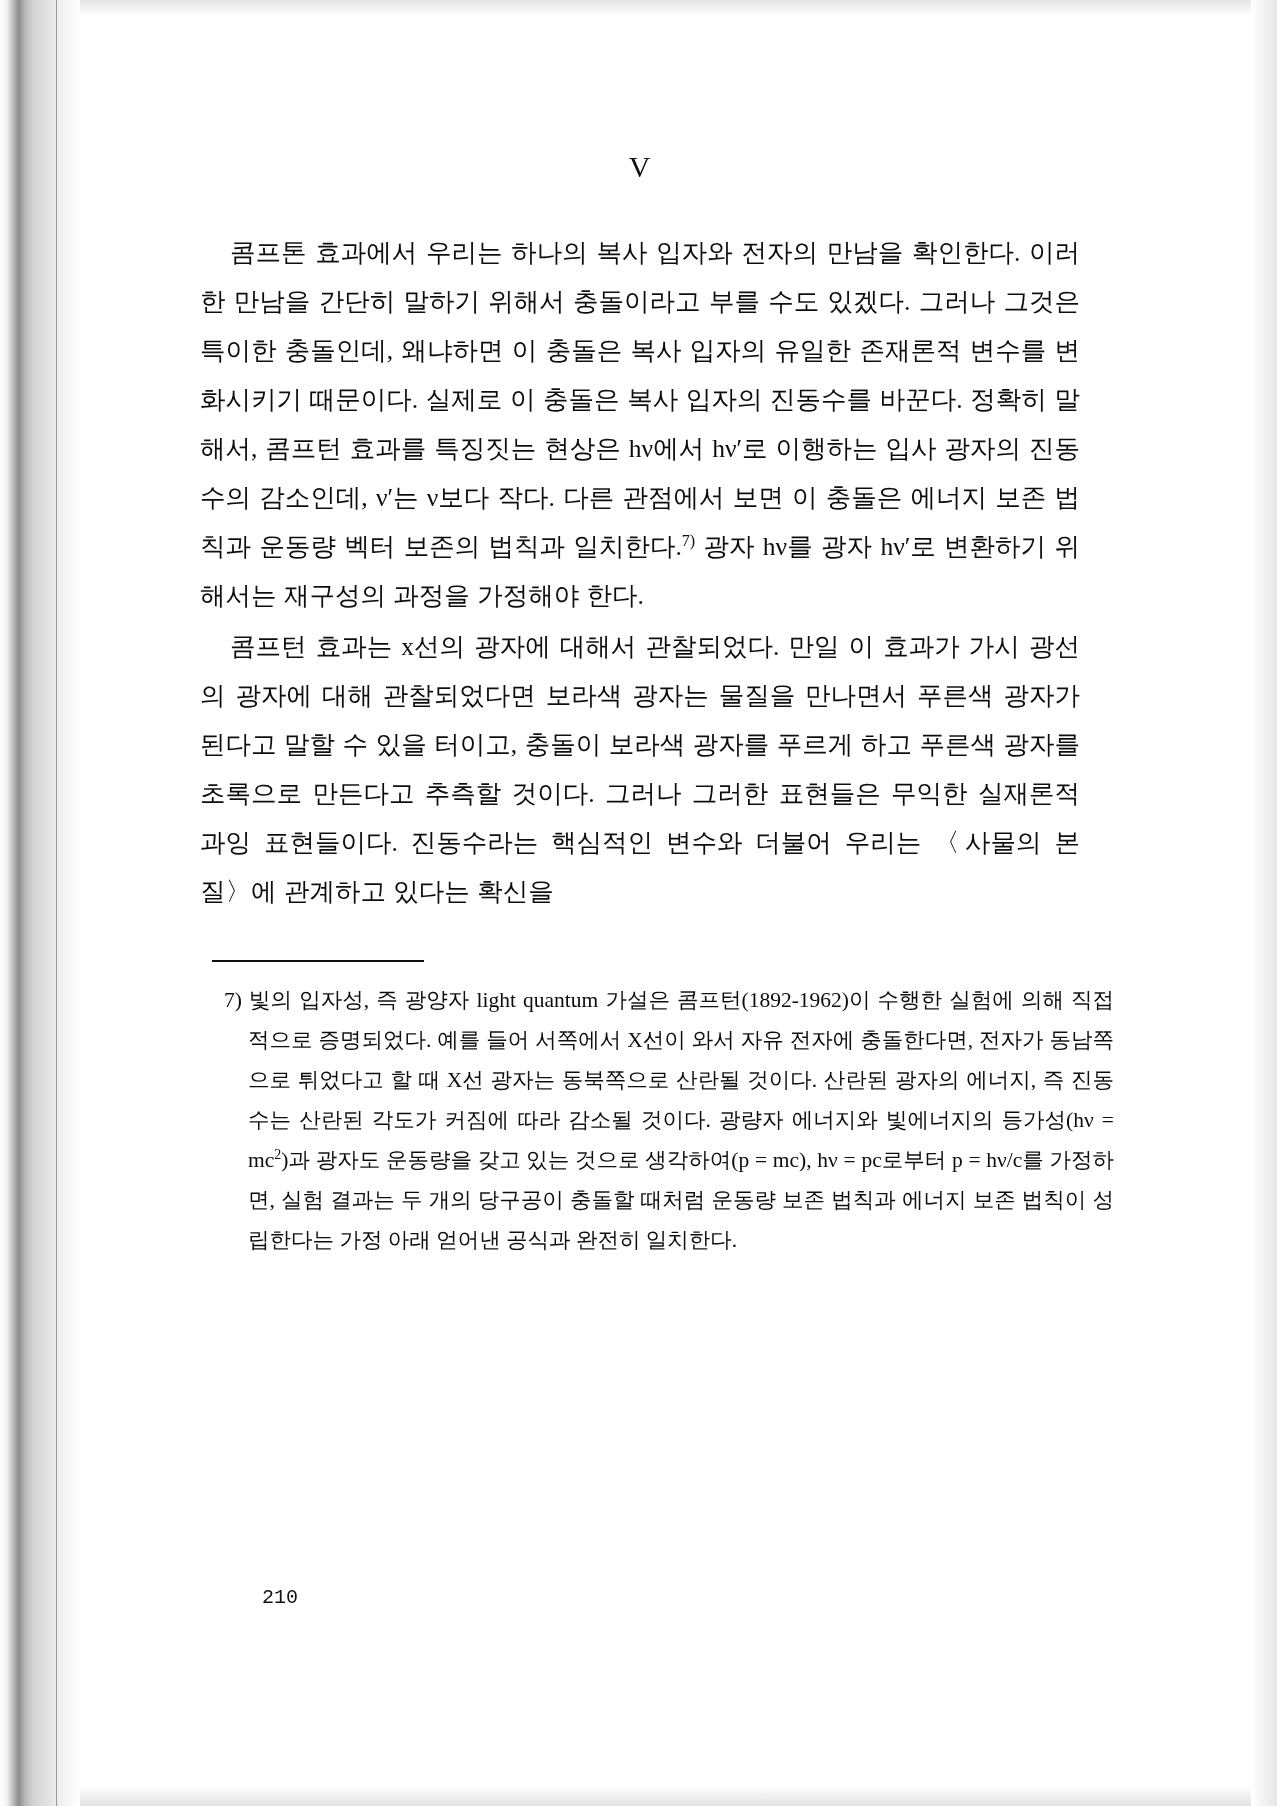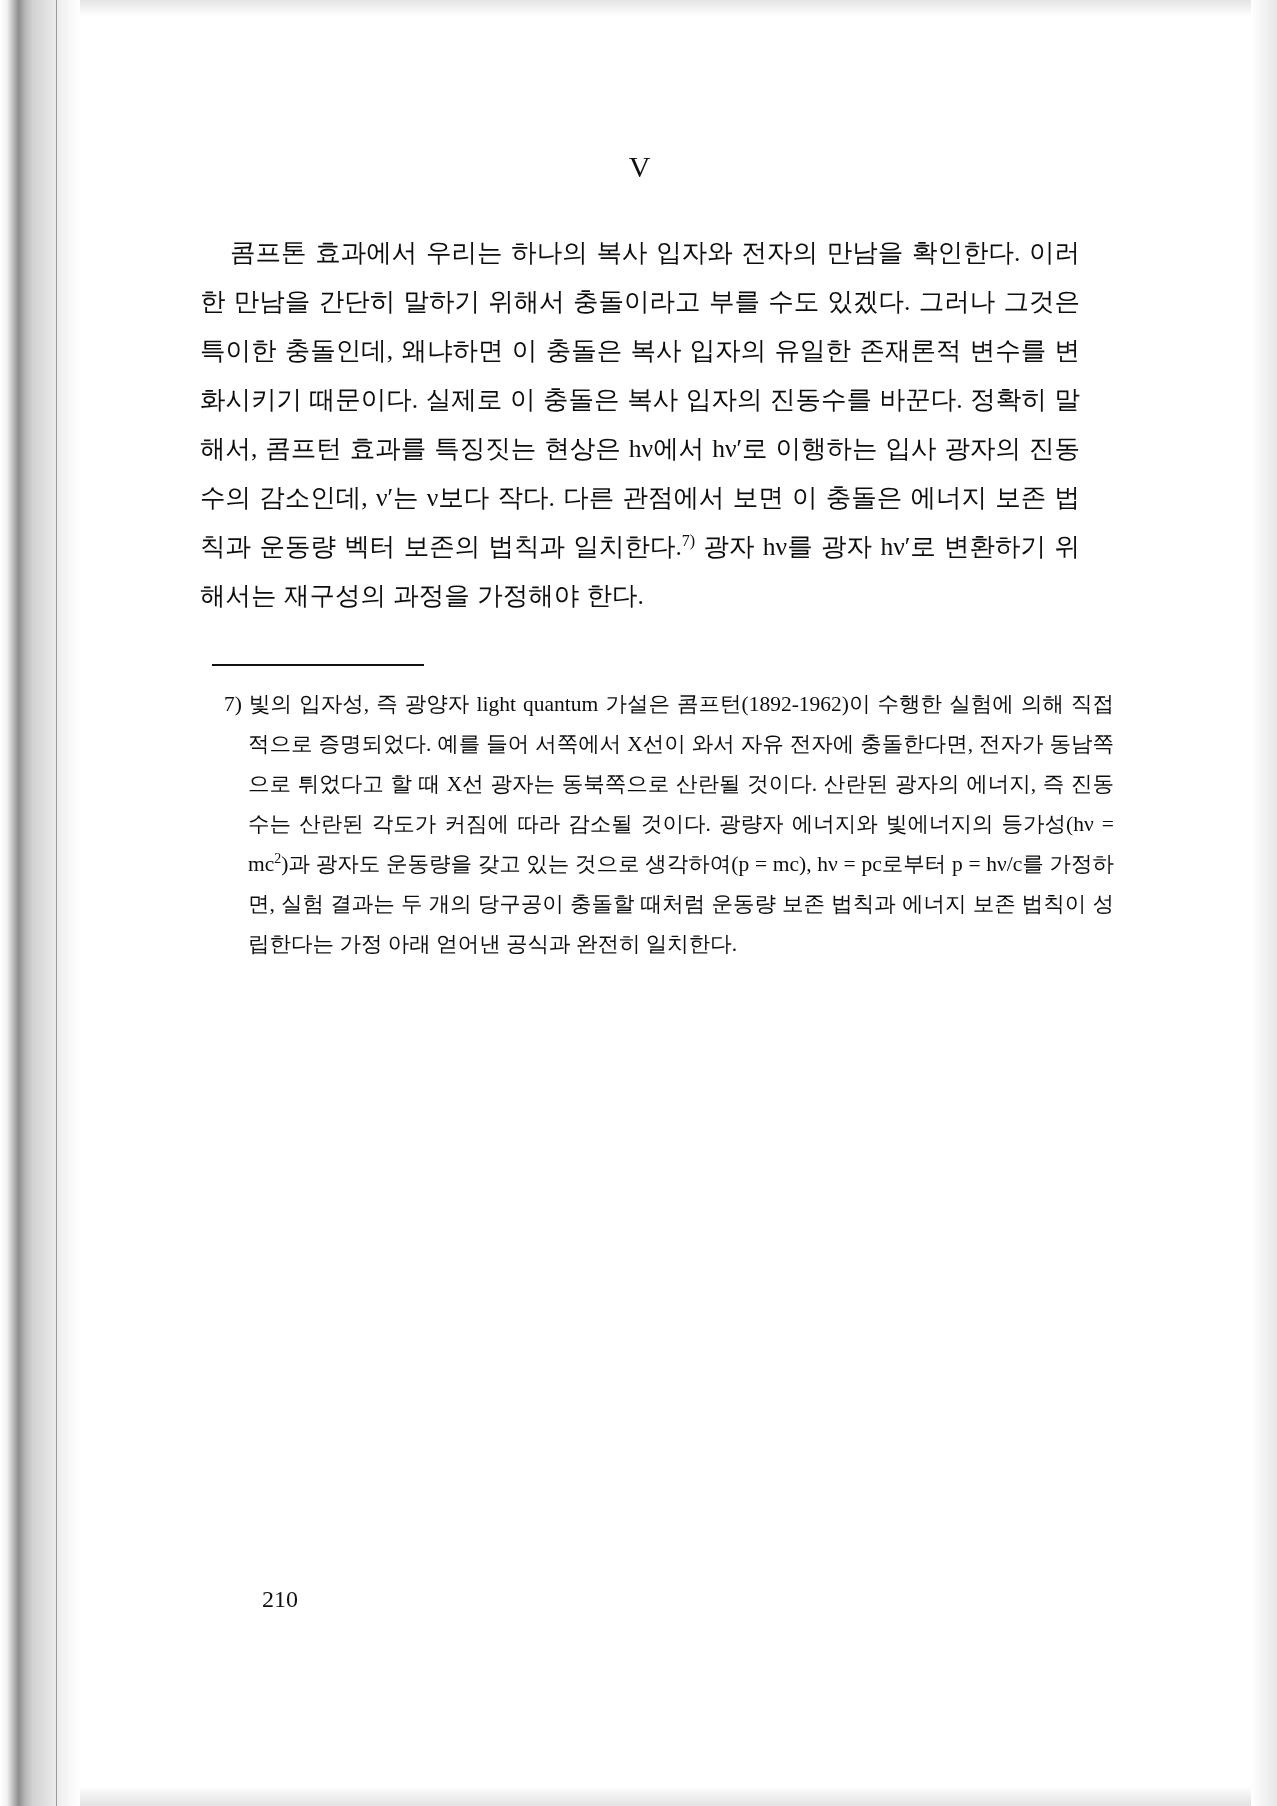--- a/index.html
+++ b/index.html
@@ -124,23 +124,23 @@
   .footnote sup {
     font-size: 14px;
     vertical-align: super;
     line-height: 0;
   }
 
   .page-number {
     position: absolute;
     left: 262px;
     top: 1586px;
-    font-size: 24px;
+    font-size: 20px;
     color: #111;
-    font-family: Liberation Serif, serif;
+    font-family: Liberation Mono, monospace;
   }
 </style>
 </head>
 <body>
 
 <div class="page-scan">
 
   <div class="scan-top-shadow"></div>
   <div class="scan-bottom-shadow"></div>
   <div class="scan-right-shadow"></div>
@@ -148,20 +148,21 @@
   <div class="scan-edge-inner"></div>
   <div class="scan-edge-line"></div>
 
   <div class="page-body">
 
     <div class="section-mark">V</div>
 
 
     <p class="body-para"><span>콤프톤 효과에서 우리는 하나의 복사 입자와 전자의 만남을 확인한다. 이러한 만남을 간단히 말하기 위해서 충돌이라고 부를 수도 있겠다. 그러나 그것은 특이한 충돌인데, 왜냐하면 이 충돌은 복사 입자의 유일한 존재론적 변수를 변화시키기 때문이다. 실제로 이 충돌은 복사 입자의 진동수를 바꾼다. 정확히 말해서, 콤프턴 효과를 특징짓는 현상은 hν에서 hν′로 이행하는 입사 광자의 진동수의 감소인데, ν′는 ν보다 작다. 다른 관점에서 보면 이 충돌은 에너지 보존 법칙과 운동량 벡터 보존의 법칙과 일치한다.</span><sup class="fnref">7)</sup><span> 광자 hν를 광자 hν′로 변환하기 위해서는 재구성의 과정을 가정해야 한다.</span></p>
 
+    <p class="body-para">콤프턴 효과는 x선의 광자에 대해서 관찰되었다. 만일 이 효과가 가시 광선의 광자에 대해 관찰되었다면 보라색 광자는 물질을 만나면서 푸른색 광자가 된다고 말할 수 있을 터이고, 충돌이 보라색 광자를 푸르게 하고 푸른색 광자를 초록으로 만든다고 추측할 것이다. 그러나 그러한 표현들은 무익한 실재론적 과잉 표현들이다. 진동수라는 핵심적인 변수와 더불어 우리는 〈사물의 본질〉에 관계하고 있다는 확신을</p>
 
     <div class="footnote-rule"></div>
 
     <p class="footnote"><span>7)</span> <span>빛의 입자성, 즉 광양자 light quantum 가설은 콤프턴(1892-1962)이 수행한 실험에 의해 직접적으로 증명되었다. 예를 들어 서쪽에서 X선이 와서 자유 전자에 충돌한다면, 전자가 동남쪽으로 튀었다고 할 때 X선 광자는 동북쪽으로 산란될 것이다. 산란된 광자의 에너지, 즉 진동수는 산란된 각도가 커짐에 따라 감소될 것이다. 광량자 에너지와 빛에너지의 등가성(hν = mc</span><sup>2</sup><span>)과 광자도 운동량을 갖고 있는 것으로 생각하여(p = mc), hν = pc로부터 p = hν/c를 가정하면, 실험 결과는 두 개의 당구공이 충돌할 때처럼 운동량 보존 법칙과 에너지 보존 법칙이 성립한다는 가정 아래 얻어낸 공식과 완전히 일치한다.</span></p>
 
   </div>
 
   <div class="page-number">210</div>
 
 </div>

